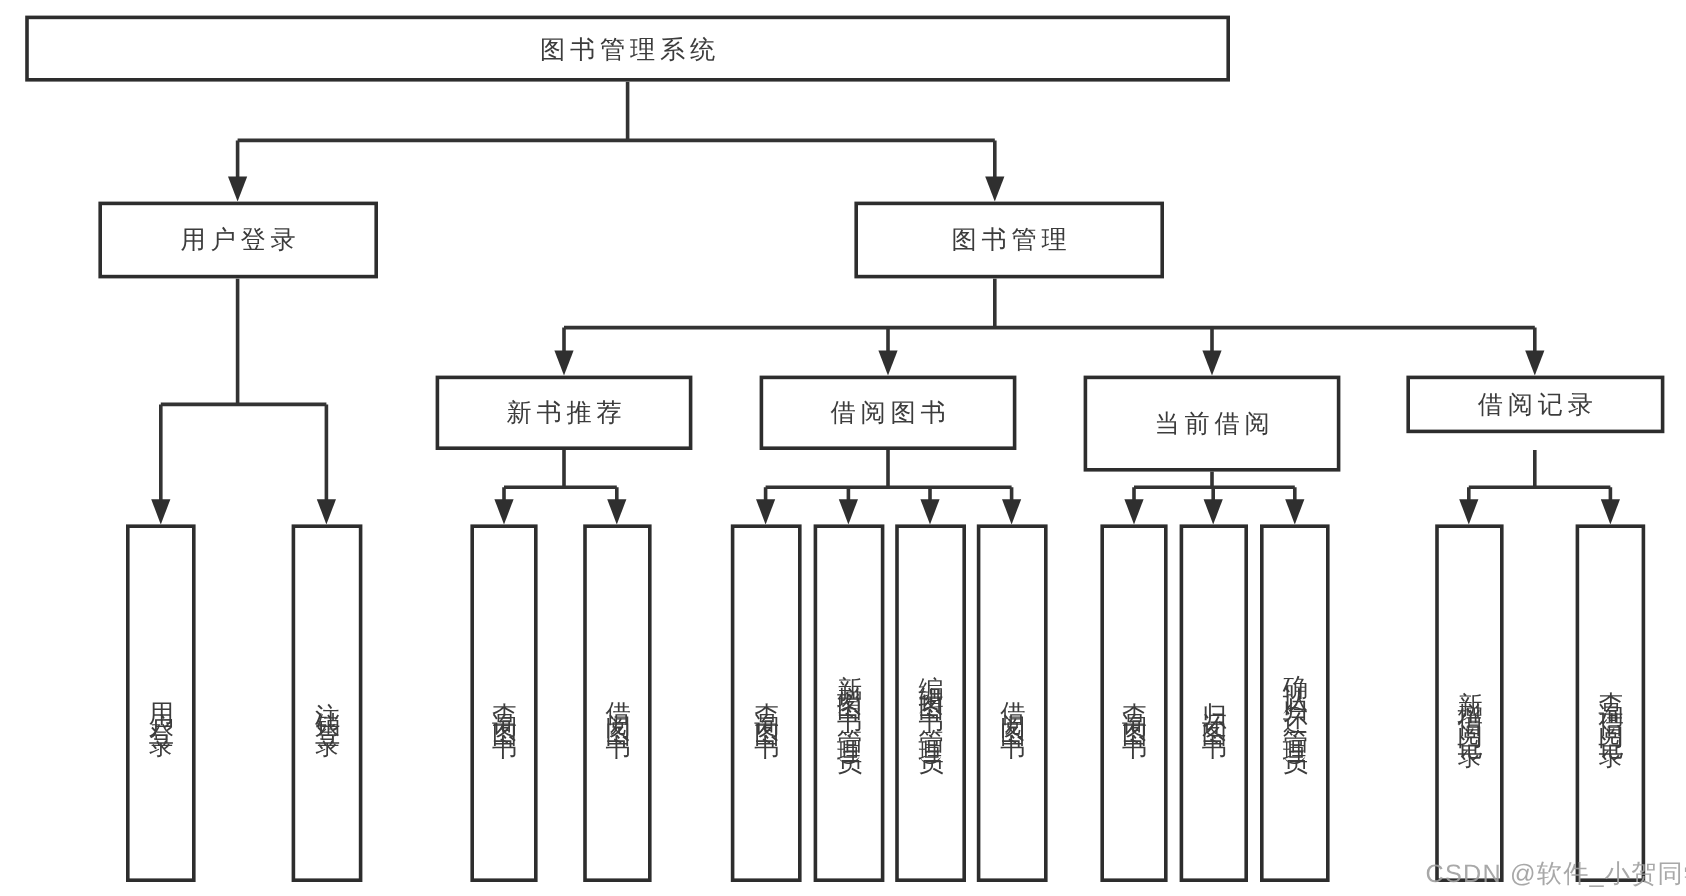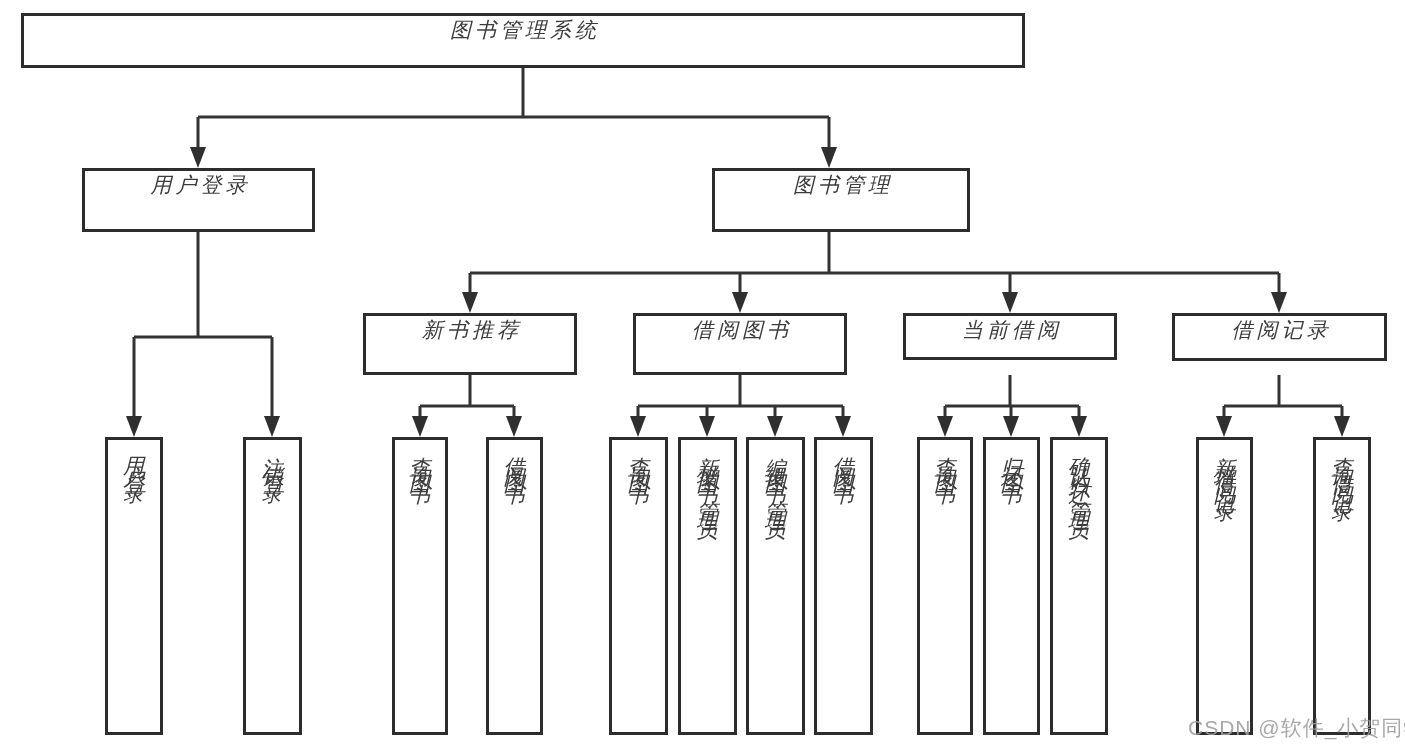--- a/index.html
+++ b/index.html
@@ -28,24 +28,23 @@
   svg.connectors polygon {
     fill: #2f2f2f;
     stroke: none;
   }
   .node {
     position: absolute;
     box-sizing: border-box;
     border: 3px solid #2d2d2d;
     background: #ffffff;
     display: flex;
-    align-items: flex-start;
+    align-items: center;
     justify-content: center;
     color: #3c3c3c;
-    font-style: italic;
   }
   .node.h-label {
     font-size: 21px;
     letter-spacing: 4px;
     text-indent: 4px;
   }
   .node.leaf {
     top: 437px;
     height: 298px;
   }
@@ -57,21 +56,21 @@
     line-height: 1;
     color: #3c3c3c;
     white-space: nowrap;
   }
   
   #n-root   { left: 21px;   top: 13px;  width: 1004px; height: 55px; }
   #n-login  { left: 82px;   top: 168px; width: 233px;  height: 64px; }
   #n-mgmt   { left: 712px;  top: 168px; width: 258px;  height: 64px; }
   #n-rec    { left: 363px;  top: 313px; width: 214px;  height: 62px; }
   #n-borrow { left: 633px;  top: 313px; width: 214px;  height: 62px; }
-  #n-cur    { left: 903px;  top: 313px; width: 214px;  height: 47px; }
+  #n-cur    { left: 903px;  top: 313px; width: 214px;  height: 80px; }
   #n-rcd    { left: 1172px; top: 313px; width: 215px;  height: 48px; }
   
   #lf-a1 { left: 105px;  width: 58px; }
   #lf-a2 { left: 243px;  width: 59px; }
   #lf-b1 { left: 392px;  width: 56px; }
   #lf-b2 { left: 486px;  width: 57px; }
   #lf-c1 { left: 609px;  width: 59px; }
   #lf-c2 { left: 678px;  width: 59px; }
   #lf-c3 { left: 746px;  width: 59px; }
   #lf-c4 { left: 814px;  width: 59px; }

